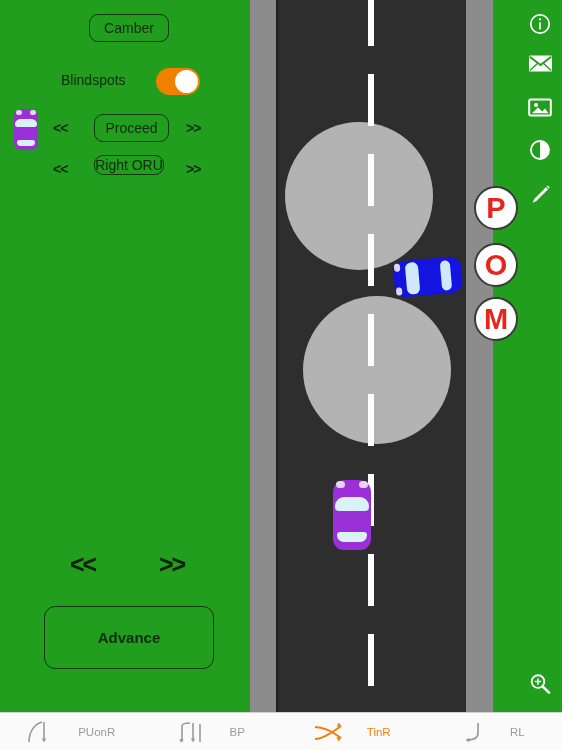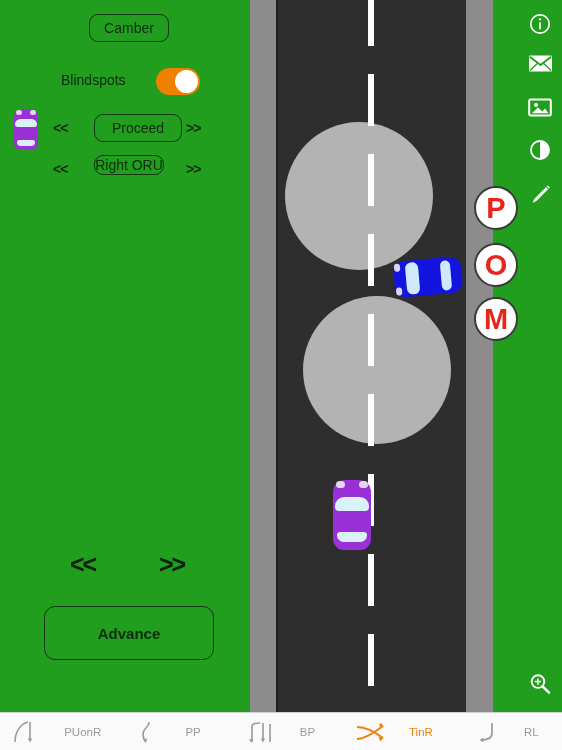--- a/index.html
+++ b/index.html
@@ -207,24 +207,24 @@
     color: #0d2b0c;
     font-size: 14px;
     font-family: "Liberation Sans", sans-serif;
     display: flex;
     align-items: center;
     justify-content: center;
     padding: 0;
     cursor: pointer;
   }
   .btn-camber { left: 89px; top: 14px; width: 80px; height: 28px; }
-  .btn-proceed { left: 94px; top: 114px; width: 88px; height: 28px; }
+  .btn-proceed { left: 94px; top: 114px; width: 75px; height: 28px; }
   .btn-oru     { left: 94px; top: 155px; width: 70px; height: 20px; }
   .btn-advance {
-    left: 44px; top: 606px; width: 170px; height: 54px;
+    left: 44px; top: 606px; width: 170px; height: 63px;
     border-radius: 11px;
     font-size: 15px;
     font-weight: bold;
   }
 
   .label-blindspots {
     position: absolute;
     left: 61px; top: 72px;
     font-size: 14px;
     font-weight: normal;
@@ -439,29 +439,20 @@
       <span>
         <svg width="30" height="26" viewBox="0 0 30 26">
           <path d="M4 23 C4 12 10 5 17 3" fill="none" stroke="#9a9a9a" stroke-width="1.6"></path>
           <path d="M19 3 V22" fill="none" stroke="#9a9a9a" stroke-width="1.6"></path>
           <path d="M19 23.6 L16.8 19.6 H21.2 Z" fill="#9a9a9a"></path>
         </svg>
       </span>
       <span>PUonR</span>
     </div>
 
-    <div class="tab">
-      <span>
-        <svg width="26" height="26" viewBox="0 0 26 26">
-          <path d="M13 3 C13 9 7 9 7 15 C7 20 9 22 10 23" fill="none" stroke="#9a9a9a" stroke-width="1.6"></path>
-          <path d="M9.6 23.8 L7.2 20.4 L11.4 19.6 Z" fill="#9a9a9a"></path>
-        </svg>
-      </span>
-      <span>PP</span>
-    </div>
 
     <div class="tab">
       <span>
         <svg width="30" height="26" viewBox="0 0 30 26">
           <path d="M5 23 V7 C5 4 10 4 13 4" fill="none" stroke="#9a9a9a" stroke-width="1.6"></path>
           <path d="M4 23.8 L2.4 20 H6.6 Z" fill="#9a9a9a"></path>
           <path d="M16 4 V22" fill="none" stroke="#9a9a9a" stroke-width="1.6"></path>
           <path d="M16 23.6 L13.8 19.6 H18.2 Z" fill="#9a9a9a"></path>
           <path d="M23 5 V23" fill="none" stroke="#9a9a9a" stroke-width="1.6"></path>
         </svg>

